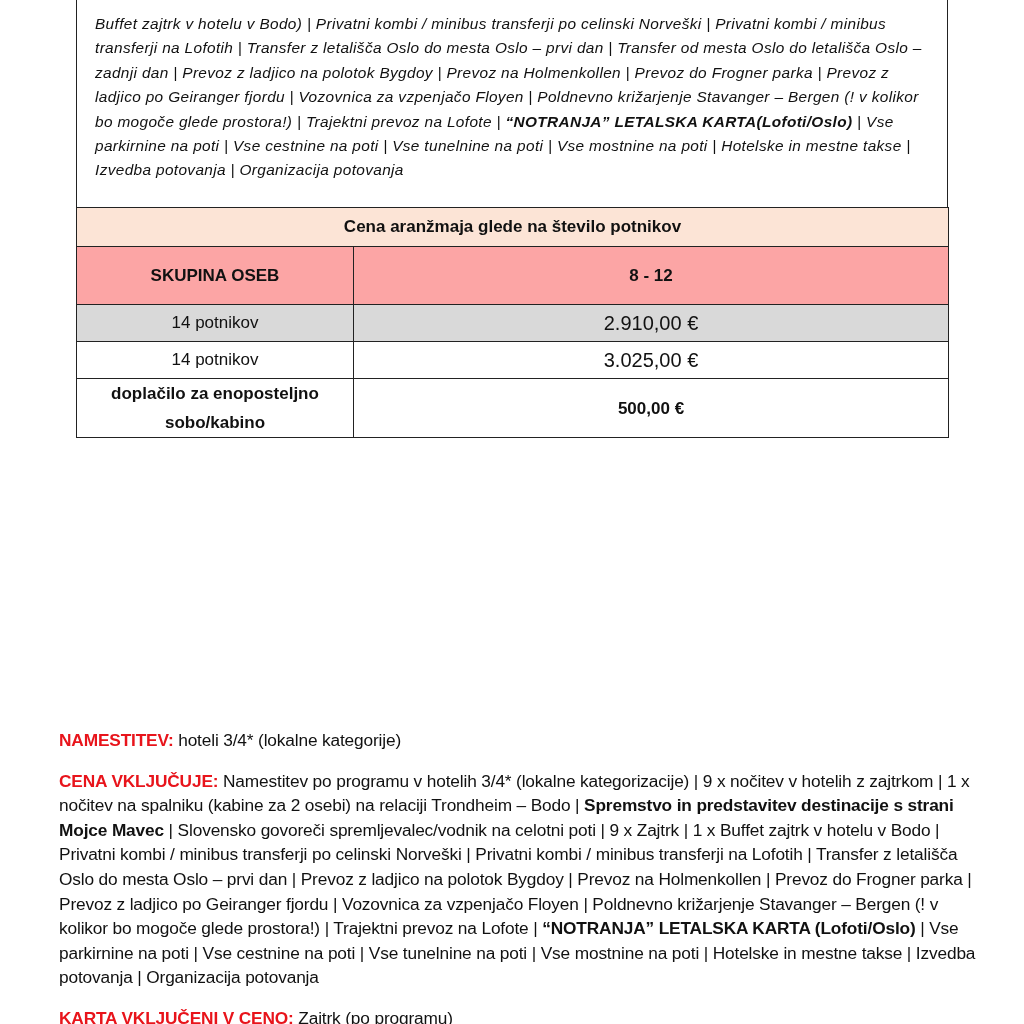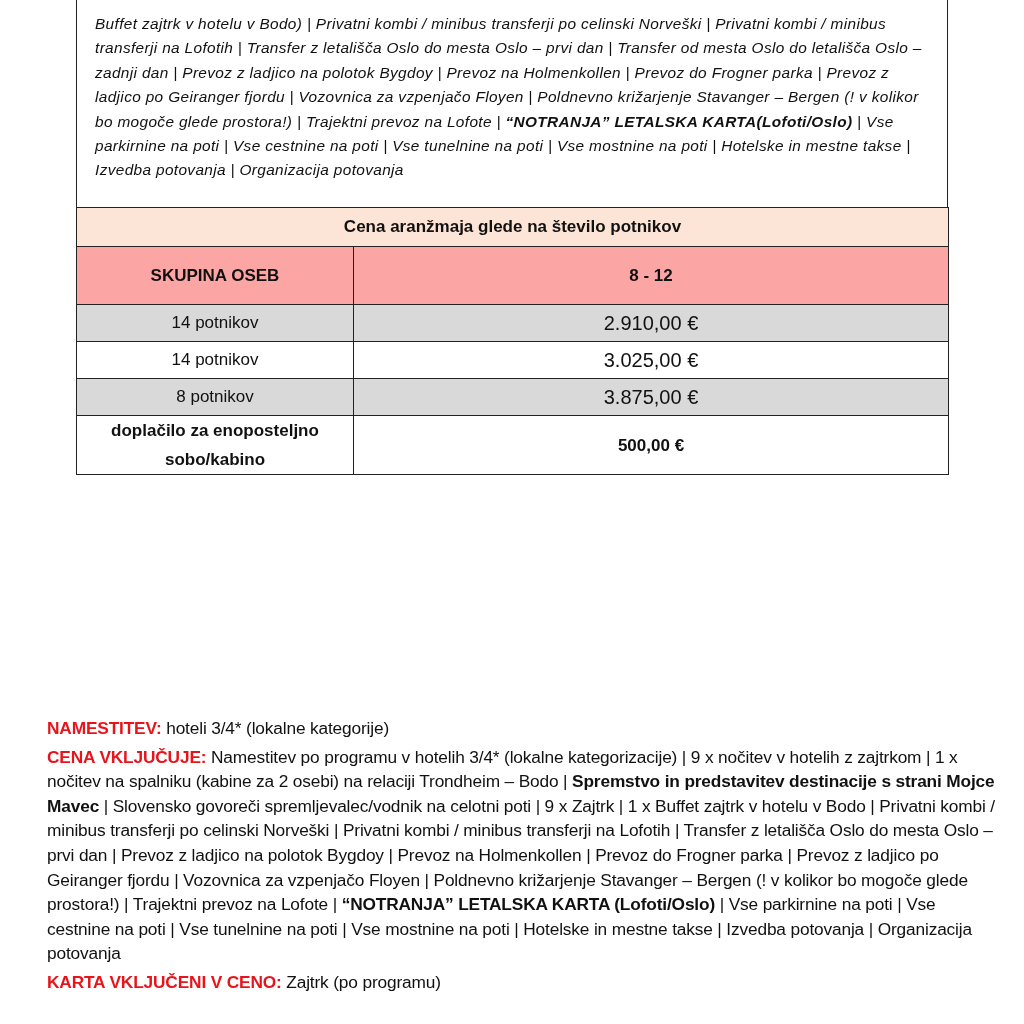--- a/index.html
+++ b/index.html
@@ -30,21 +30,21 @@
     .head-row td { background: #fca5a5; height: 57px; font-weight: bold; font-size: 17px; }
     .data-row td { height: 36px; font-size: 17.5px; }
     .data-row.shaded td { background: #d9d9d9; }
     .data-row td.price-cell { font-weight: normal; font-size: 20px; }
     .supp-row td { height: 57px; font-weight: bold; font-size: 17px; line-height: 29px; }
     col.c1 { width: 277px; }
     .lower {
       position: absolute; left: 43px; top: 712px; width: 960px;
       font-size: 17.3px; line-height: 24.6px; letter-spacing: -0.15px;
     }
-    .lower p { margin: 4px; }
+    .lower p { margin: 16px; }
     .red { color: #e8141b; font-weight: bold; }
   </style>
 </head>
 <body>
 
 <div class="top-box">
   <p><span>Buffet zajtrk v hotelu v Bodo) | Privatni kombi / minibus transferji po celinski Norveški | Privatni kombi / minibus transferji na Lofotih | Transfer z letališča Oslo do mesta Oslo – prvi dan | Transfer od mesta Oslo do letališča Oslo – zadnji dan | Prevoz z ladjico na polotok Bygdoy | Prevoz na Holmenkollen | Prevoz do Frogner parka | Prevoz z ladjico po Geiranger fjordu | Vozovnica za vzpenjačo Floyen | Poldnevno križarjenje Stavanger – Bergen (! v kolikor bo mogoče glede prostora!) | Trajektni prevoz na Lofote | </span><b>“NOTRANJA” LETALSKA KARTA(Lofoti/Oslo)</b><span> | Vse parkirnine na poti | Vse cestnine na poti | Vse tunelnine na poti | Vse mostnine na poti | Hotelske in mestne takse | Izvedba potovanja | Organizacija potovanja</span></p>
 </div>
 
 <table class="price">
@@ -61,24 +61,20 @@
     <td>8 - 12</td>
   </tr>
   <tr class="data-row shaded">
     <td>14 potnikov</td>
     <td class="price-cell">2.910,00 €</td>
   </tr>
   <tr class="data-row">
     <td>14 potnikov</td>
     <td class="price-cell">3.025,00 €</td>
   </tr>
-  <tr class="data-row shaded">
-    <td>8 potnikov</td>
-    <td class="price-cell">3.875,00 €</td>
-  </tr>
   <tr class="supp-row">
     <td>
       <span>doplačilo za enoposteljno</span><br>
       <span>sobo/kabino</span>
     </td>
     <td>500,00 €</td>
   </tr>
 </tbody>
   </table>
 

